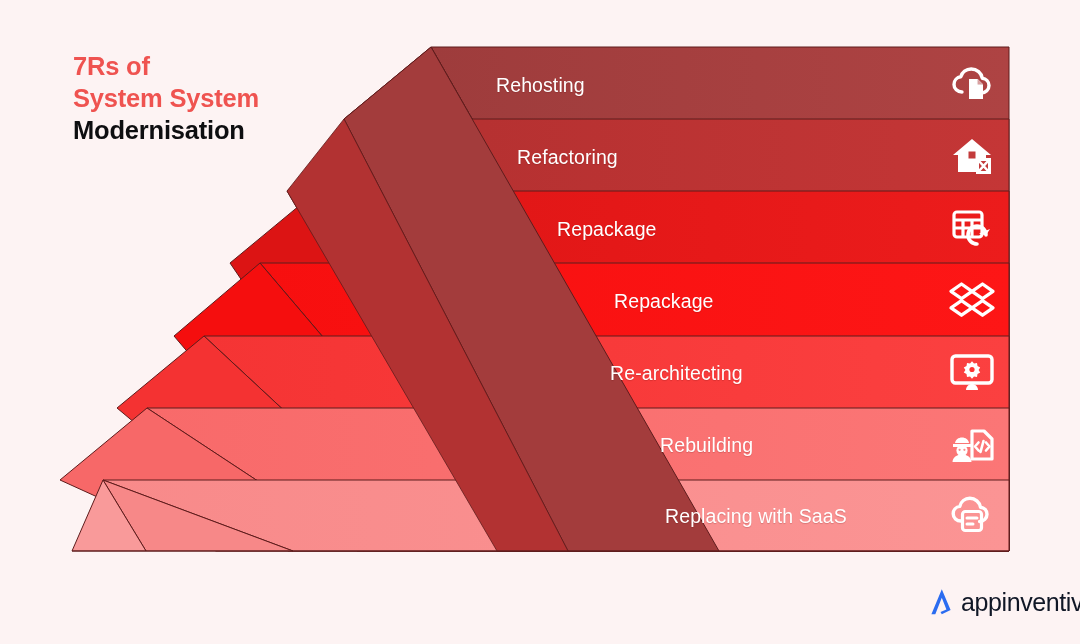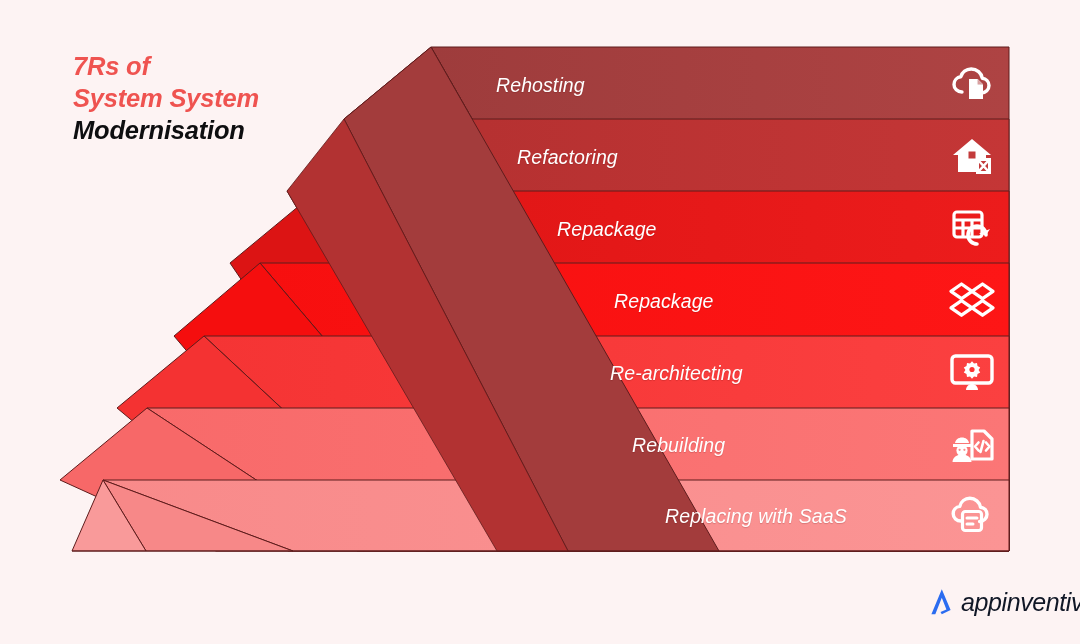--- a/index.html
+++ b/index.html
@@ -3,21 +3,21 @@
 <meta charset="utf-8">
 <style>
   html,body{margin:0;padding:0;}
   body{
     width:1080px;height:644px;
     background:#FDF3F3;
     font-family:"Liberation Sans", sans-serif;
     overflow:hidden;
     position:relative;
   }
-  #stage{position:absolute;left:0;top:0;width:1000px;height:644px;font-style:italic;}
+  #stage{position:absolute;left:0;top:0;width:1000px;height:644px;}
   #gfx{position:absolute;left:0;top:0;width:1080px;height:644px;}
 
   .title-block{
     position:absolute;
     left:73px;top:50px;
     width:320px;
     font-weight:bold;
     font-size:25.5px;
     line-height:32px;
     letter-spacing:-0.2px;
@@ -138,21 +138,21 @@
     <span class="title-accent">7Rs of</span>
     <span class="title-accent">System System</span>
     <span class="title-dark">Modernisation</span>
   </div>
 
   <div class="row-label" style="left:496px;top:74px;">Rehosting</div>
   <div class="row-label" style="left:517px;top:146px;">Refactoring</div>
   <div class="row-label" style="left:557px;top:218px;">Repackage</div>
   <div class="row-label" style="left:584px;top:290px;margin-left:30px;">Repackage</div>
   <div class="row-label" style="left:610px;top:362px;">Re-architecting</div>
-  <div class="row-label" style="left:632px;top:434px;">Rebuilding</div>
+  <div class="row-label" style="left:660px;top:434px;">Rebuilding</div>
   <div class="row-label" style="left:665px;top:505px;">Replacing with SaaS</div>
 
   <div class="icon-box" style="left:946px;top:58px;">
     <svg viewBox="0 0 52 52" fill="none">
       <path d="M16 34c-4.6 0-8-3.3-8-7.6 0-3.9 2.9-7.1 6.8-7.6C16 14.2 20.2 11 25.2 11c5.6 0 10.3 4 11.1 9.2 3.8.4 6.7 3.5 6.7 7.3 0 4.1-3.4 7.5-7.7 7.5" stroke="#fff" stroke-width="3.4" stroke-linecap="round" stroke-linejoin="round"></path>
       <path d="M23 21h8.5l5.5 5.5V41H23V21z" fill="#fff"></path>
       <path d="M31.5 21v5.5H37" fill="#E9E9E9"></path>
       <path d="M31.6 21.2l5.4 5.4h-5.4v-5.4z" fill="#D9A0A0"></path>
     </svg>
   </div>

